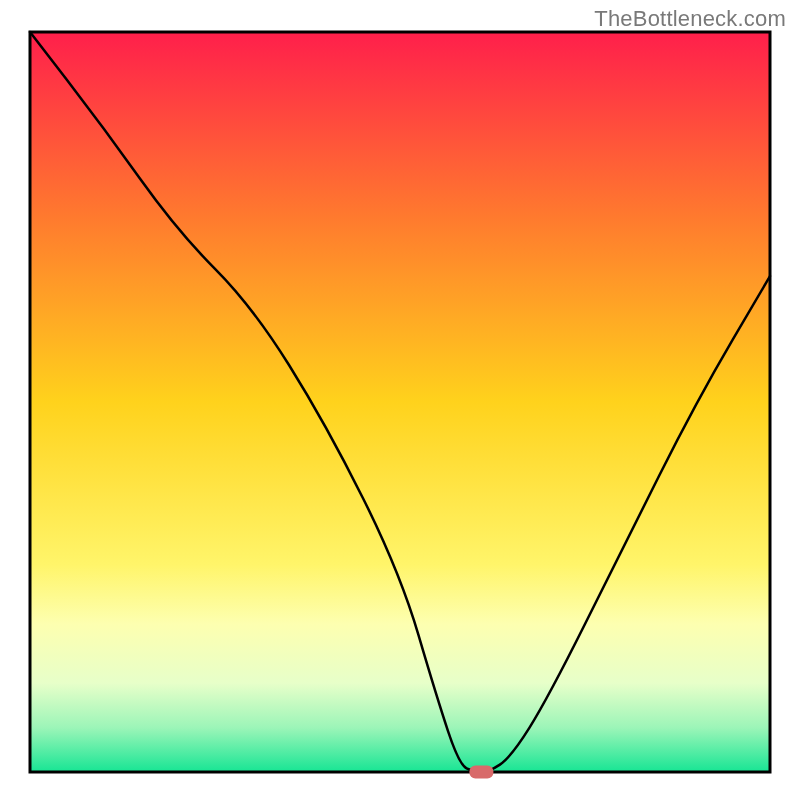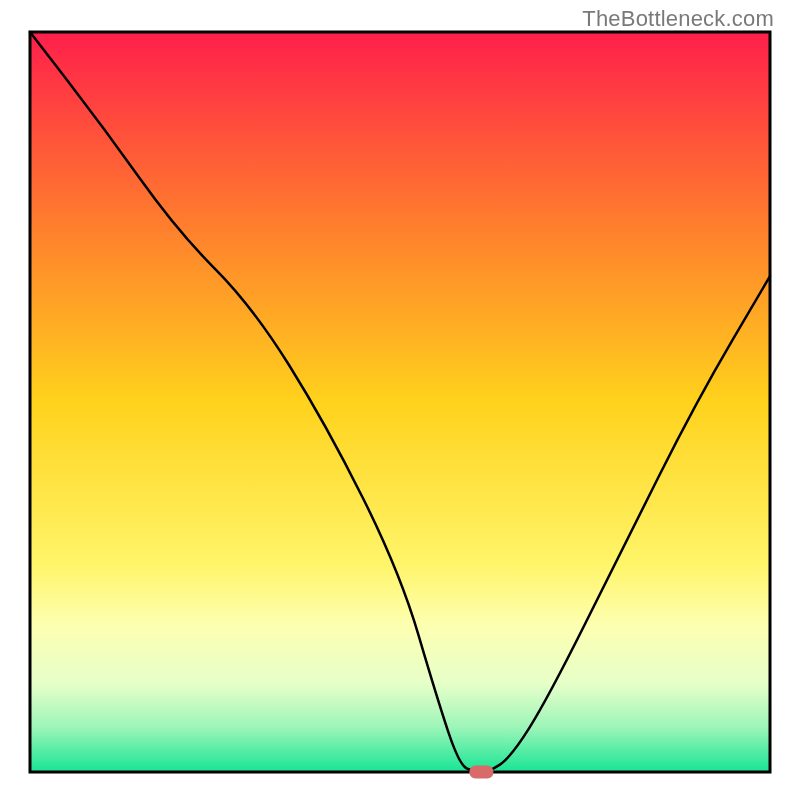--- a/index.html
+++ b/index.html
@@ -11,21 +11,21 @@
     font-family: Arial, Helvetica, sans-serif;
   }
   .container {
     position: relative;
     width: 800px;
     height: 800px;
   }
   .watermark {
     position: absolute;
     top: 6px;
-    right: 26px;
+    right: 14px;
     font-size: 22px;
     font-weight: 500;
     color: #797979;
     letter-spacing: 0.2px;
   }
   svg {
     display: block;
   }
 </style>
 </head>

